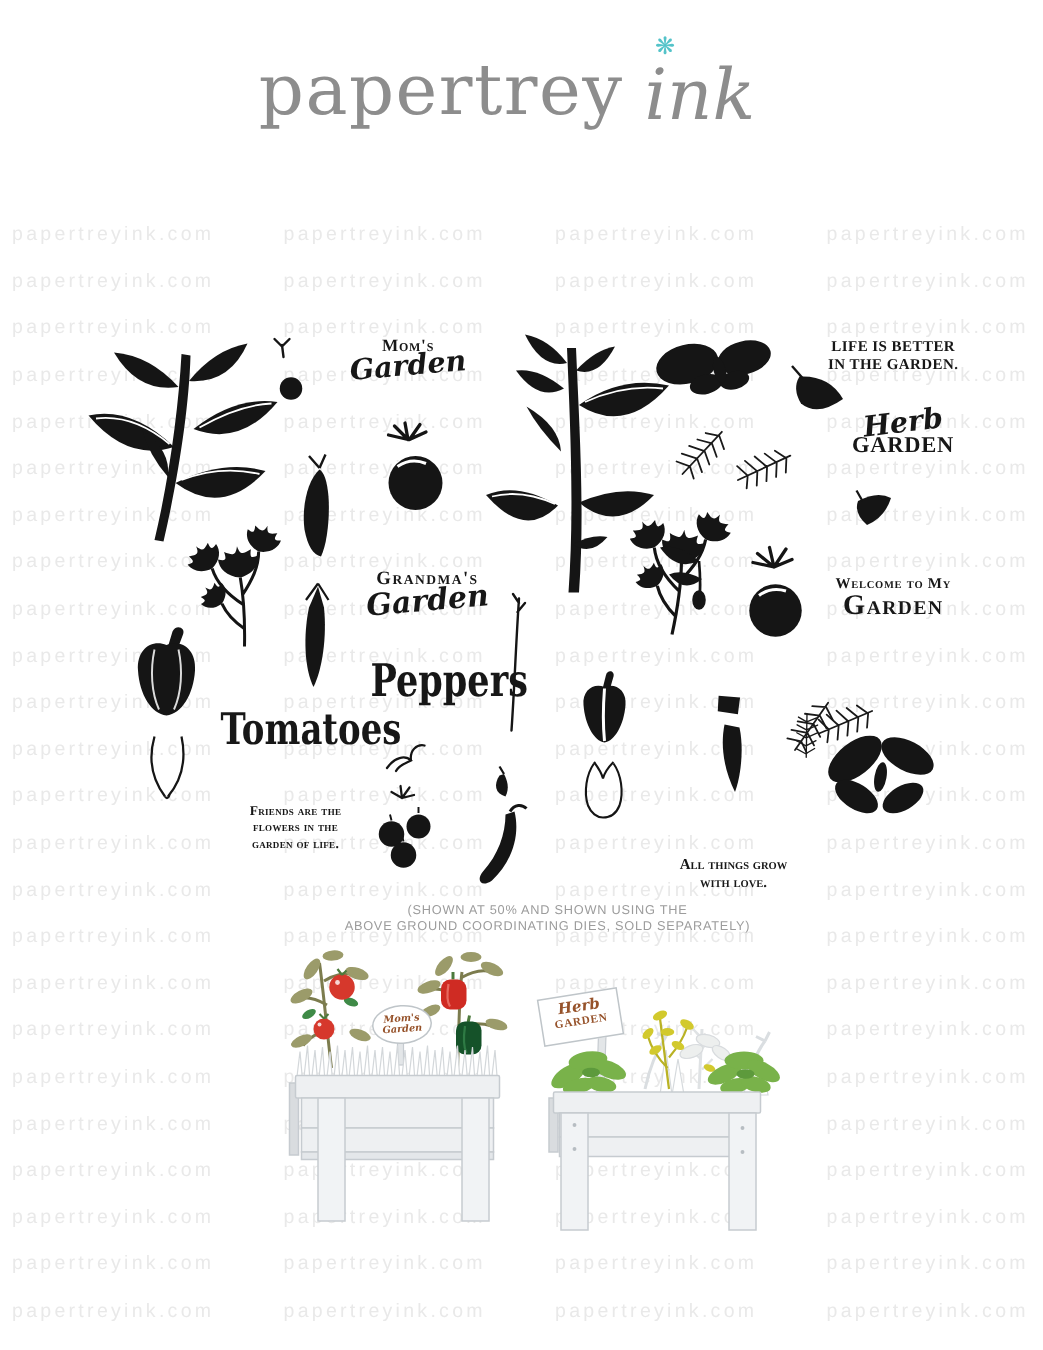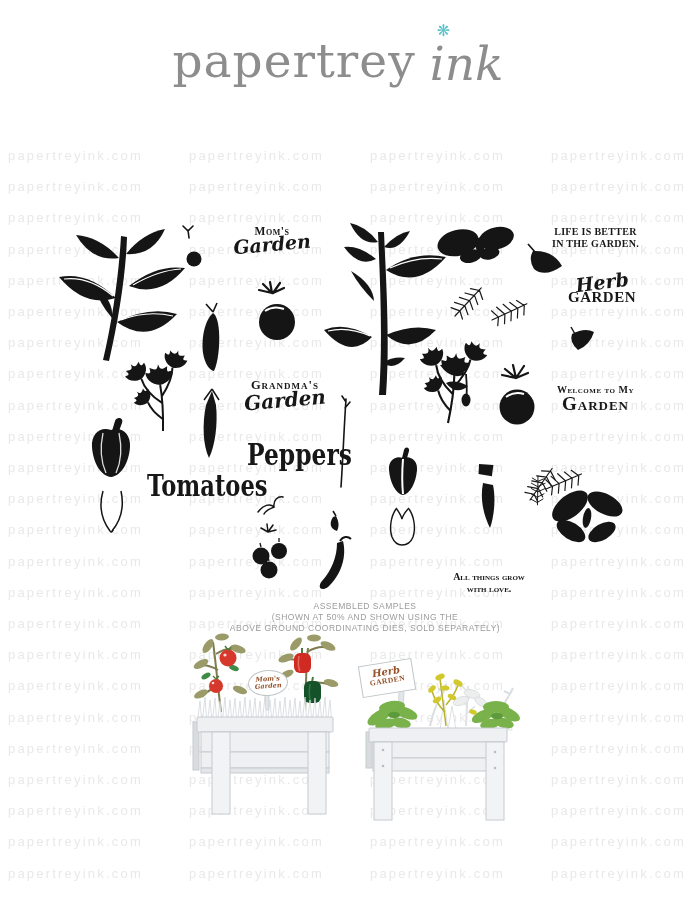--- a/index.html
+++ b/index.html
@@ -497,27 +497,31 @@
   <div class="sent s-grandma">
     <div class="l1 sc">Grandma's</div>
     <div class="l2">Garden</div>
   </div>
   <div class="sent s-welcome">
     <div class="l1 sc">Welcome to My</div>
     <div class="l2 sc">Garden</div>
   </div>
   <div class="sent s-peppers">Peppers</div>
   <div class="sent s-tomatoes">Tomatoes</div>
+  <div class="sent s-friends sc">
+    <div>Friends are the</div>
+    <div>flowers in the</div>
+    <div>garden of life.</div>
+  </div>
   <div class="sent s-all sc">
     <div>All things grow</div>
     <div>with love.</div>
   </div>
 
   <div class="caption">
-    <div>ASSEMBLED SAMPLES</div>
     <div>(SHOWN AT 50% AND SHOWN USING THE</div>
     <div>ABOVE GROUND COORDINATING DIES, SOLD SEPARATELY)</div>
   </div>
 
   <div class="sign sign-left">
     <div class="l1">Mom's</div>
     <div class="l2">Garden</div>
   </div>
   <div class="sign sign-right">
     <div class="l1">Herb</div>

